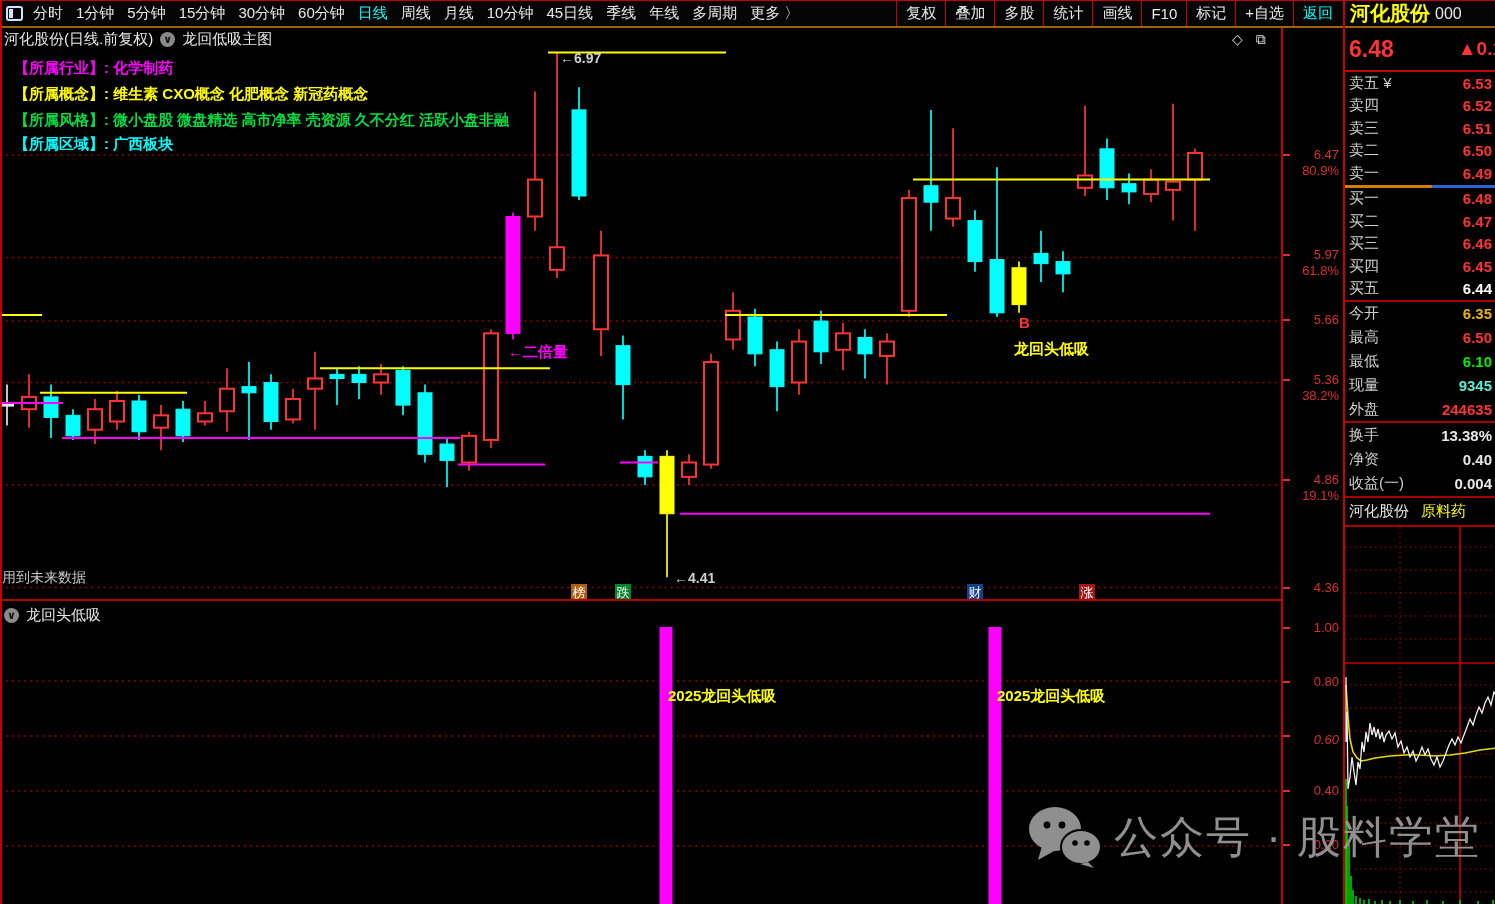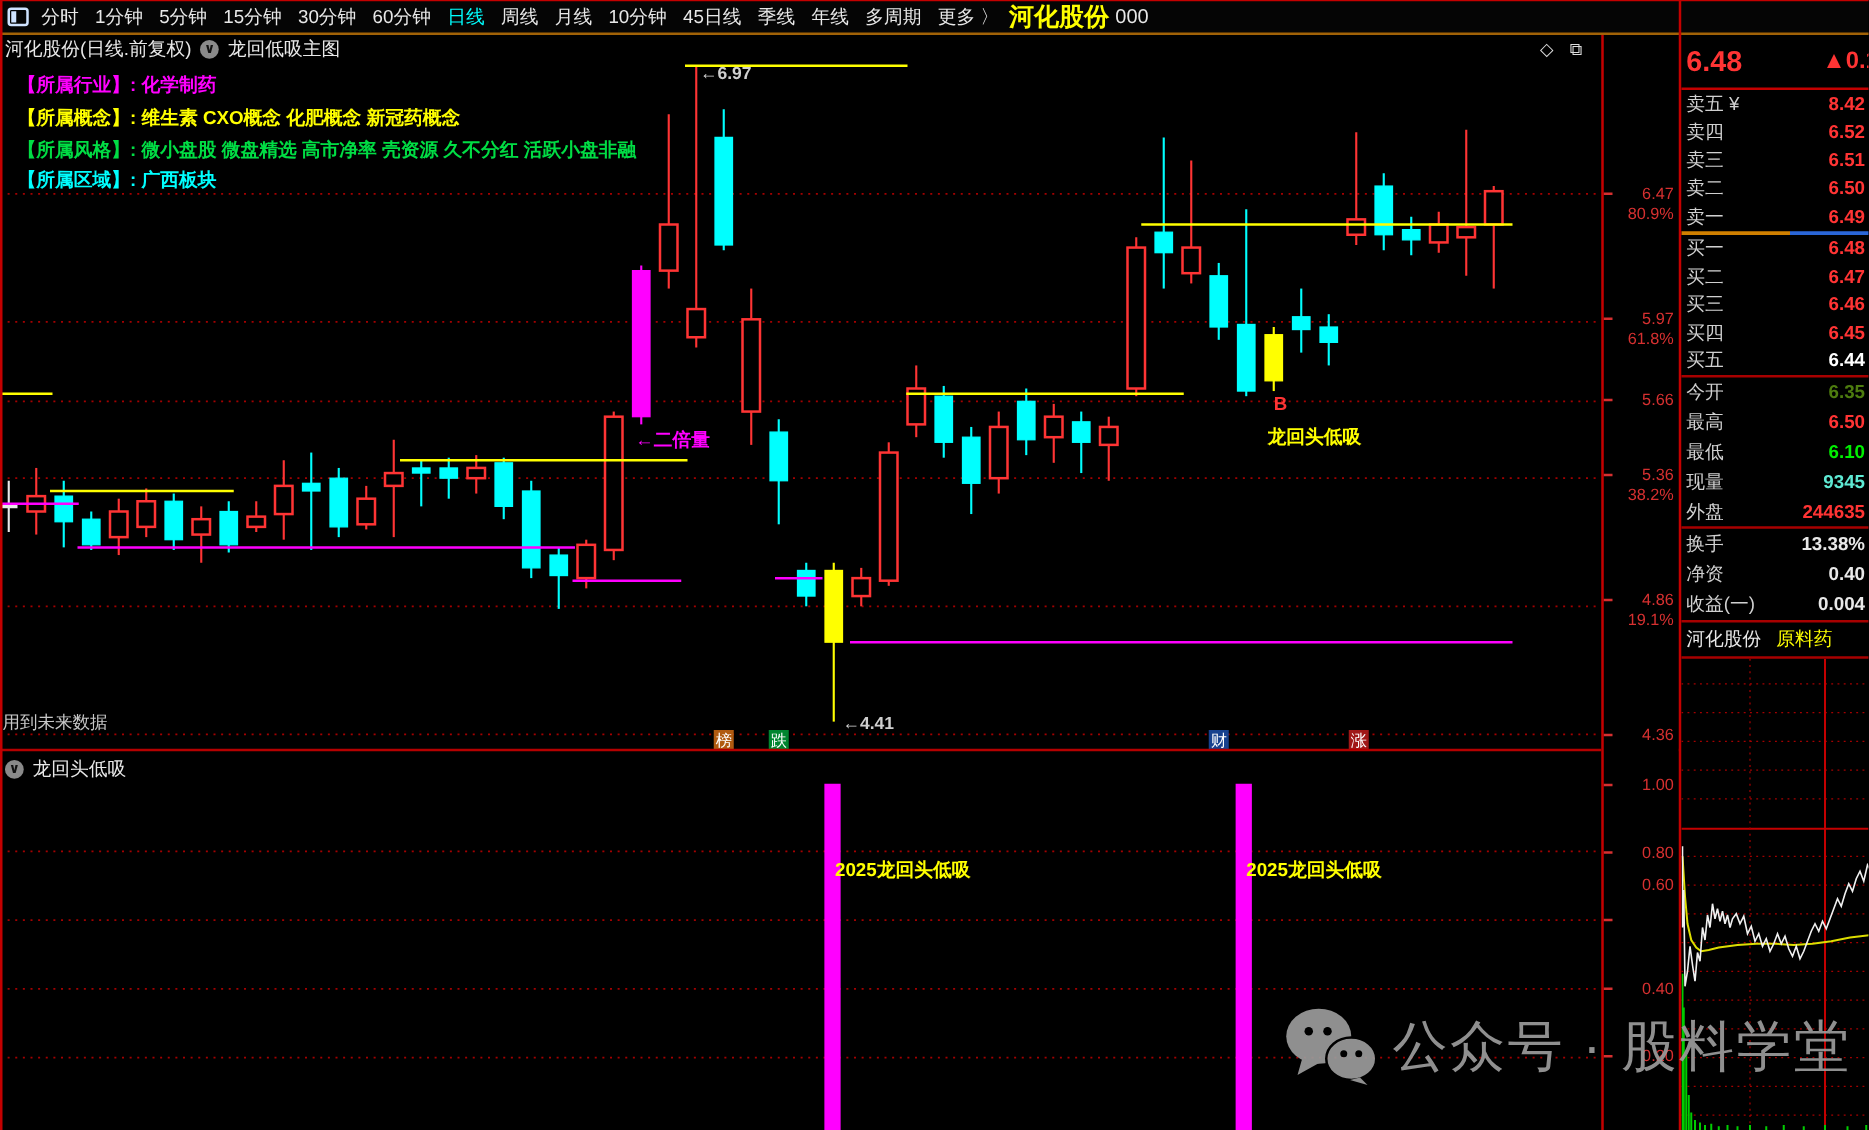--- a/index.html
+++ b/index.html
@@ -79,20 +79,31 @@
         <span class="mi active">日线</span>
         <span class="mi">周线</span>
         <span class="mi">月线</span>
         <span class="mi">10分钟</span>
         <span class="mi">45日线</span>
         <span class="mi">季线</span>
         <span class="mi">年线</span>
         <span class="mi">多周期</span>
         <span class="mi">更多 〉</span>
       </nav>
+    <div class="tb-buttons" id="tbButtons">
+        <span class="tb-btn">复权</span>
+        <span class="tb-btn">叠加</span>
+        <span class="tb-btn">多股</span>
+        <span class="tb-btn">统计</span>
+        <span class="tb-btn">画线</span>
+        <span class="tb-btn">F10</span>
+        <span class="tb-btn">标记</span>
+        <span class="tb-btn">+自选</span>
+        <span class="tb-btn cyan">返回</span>
+      </div>
     <div class="tb-stock">
       <span class="tb-name">河化股份</span>
       <span class="tb-code">000</span>
     </div>
   </div>
 
   <div class="chart-area">
     <svg id="mainSvg" width="1281" height="572">
         <line x1="0" x2="1281" y1="127" y2="127" stroke="#a40000" stroke-width="1.4" stroke-dasharray="1.6 4.5"></line>
         <line x1="0" x2="1281" y1="229.5" y2="229.5" stroke="#a40000" stroke-width="1.4" stroke-dasharray="1.6 4.5"></line>
@@ -281,38 +292,38 @@
       <div class="scale-label" style="top: 360px;">38.2%</div>
       <div class="scale-label" style="top: 444px;">4.86</div>
       <div class="scale-tick" style="top: 451px;"></div>
       <div class="scale-label" style="top: 460px;">19.1%</div>
       <div class="scale-label" style="top: 552px;">4.36</div>
       <div class="scale-tick" style="top: 559px;"></div>
       <div class="scale-label" style="top: 592px;">1.00</div>
       <div class="scale-tick" style="top: 599px;"></div>
       <div class="scale-label" style="top: 646px;">0.80</div>
       <div class="scale-tick" style="top: 653px;"></div>
-      <div class="scale-label" style="top: 672px;">0.60</div>
+      <div class="scale-label" style="top: 704px; font-style: italic;">0.60</div>
       <div class="scale-tick" style="top: 707px;"></div>
       <div class="scale-label" style="top: 755px;">0.40</div>
       <div class="scale-tick" style="top: 762px;"></div>
       <div class="scale-label" style="top: 809px;">0.20</div>
       <div class="scale-tick" style="top: 816px;"></div>
     </div>
 
   <div class="vline1343"></div>
   <div class="right-panel">
     <div class="qp-price">
       <span class="p">6.48</span>
       <span class="chg">▲0.1</span>
     </div>
     <div id="sellRows">
         <div class="qrow" style="height: 22.5px;">
           <span class="ql">卖五 ¥</span>
-          <span class="qv" style="color: rgb(255, 52, 52);">8.42</span>
+          <span class="qv" style="color: rgb(255, 52, 52);">6.53</span>
         </div>
         <div class="qrow" style="height: 22.5px;">
           <span class="ql">卖四</span>
           <span class="qv" style="color: rgb(255, 52, 52);">6.52</span>
         </div>
         <div class="qrow" style="height: 22.5px;">
           <span class="ql">卖三</span>
           <span class="qv" style="color: rgb(255, 52, 52);">6.51</span>
         </div>
         <div class="qrow" style="height: 22.5px;">
@@ -344,21 +355,21 @@
         </div>
         <div class="qrow" style="height: 22.5px;">
           <span class="ql">买五</span>
           <span class="qv" style="color: #ffffff;">6.44</span>
         </div>
       </div>
     <div class="hr"></div>
     <div id="statRows1">
         <div class="qrow" style="height: 23.8px;">
           <span class="ql">今开</span>
-          <span class="qv" style="color: #4d7c0f;">6.35</span>
+          <span class="qv" style="color: #eab308;">6.35</span>
         </div>
         <div class="qrow" style="height: 23.8px;">
           <span class="ql">最高</span>
           <span class="qv" style="color: rgb(255, 52, 52);">6.50</span>
         </div>
         <div class="qrow" style="height: 23.8px;">
           <span class="ql">最低</span>
           <span class="qv" style="color: rgb(0, 238, 0);">6.10</span>
         </div>
         <div class="qrow" style="height: 23.8px;">

